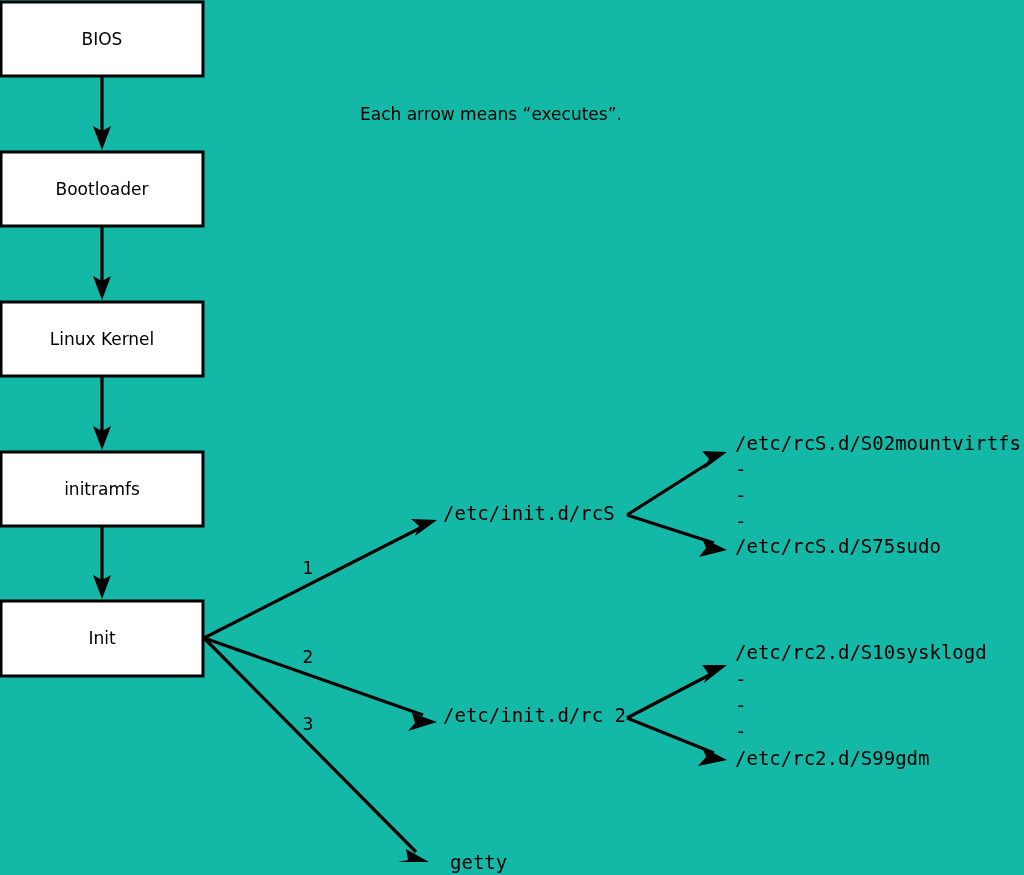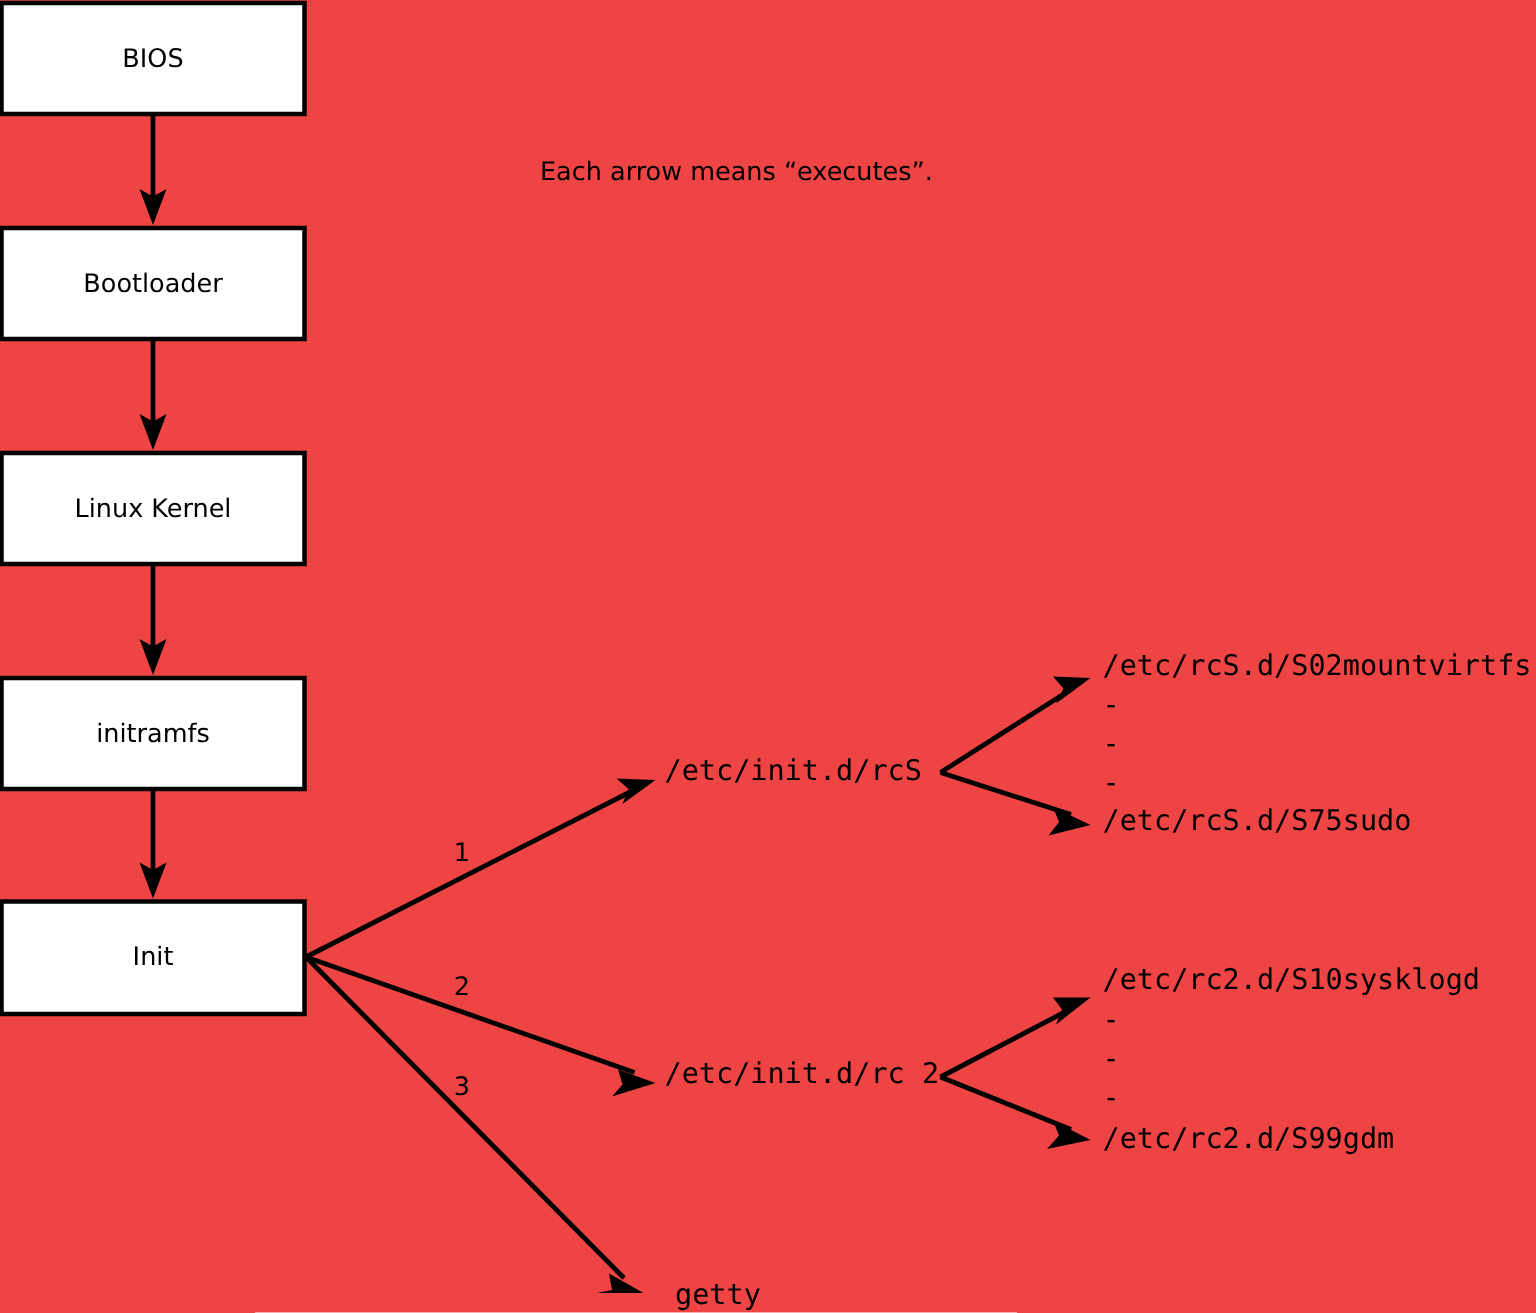--- a/index.html
+++ b/index.html
@@ -5,21 +5,21 @@
 <style>
   html, body {
     margin: 0;
     padding: 0;
     background: #ffffff;
   }
   #diagram-root {
     position: relative;
     width: 1024px;
     height: 875px;
-    background: #ef4444;
+    background: #14b8a6;
     overflow: hidden;
     font-family: "Liberation Sans", sans-serif;
   }
   svg.layer {
     position: absolute;
     left: 0;
     top: 0;
     width: 1024px;
     height: 875px;
   }

